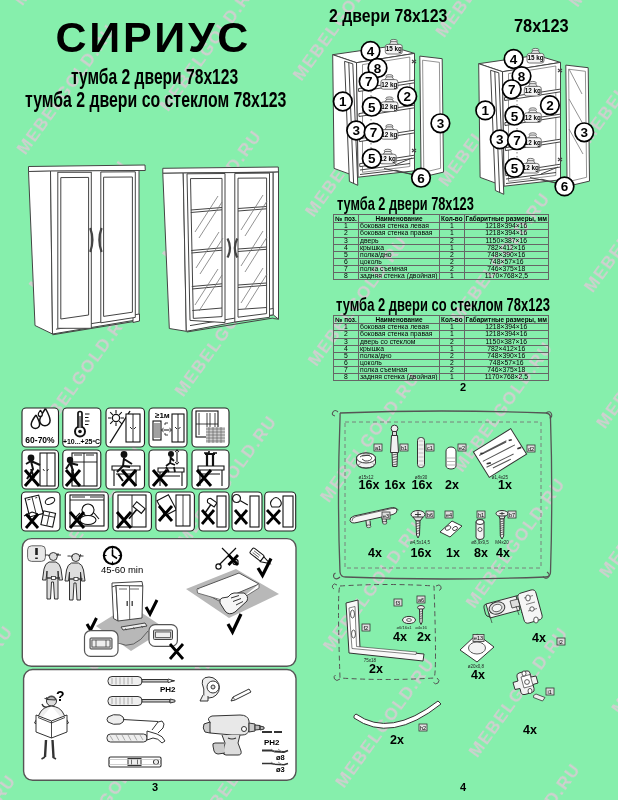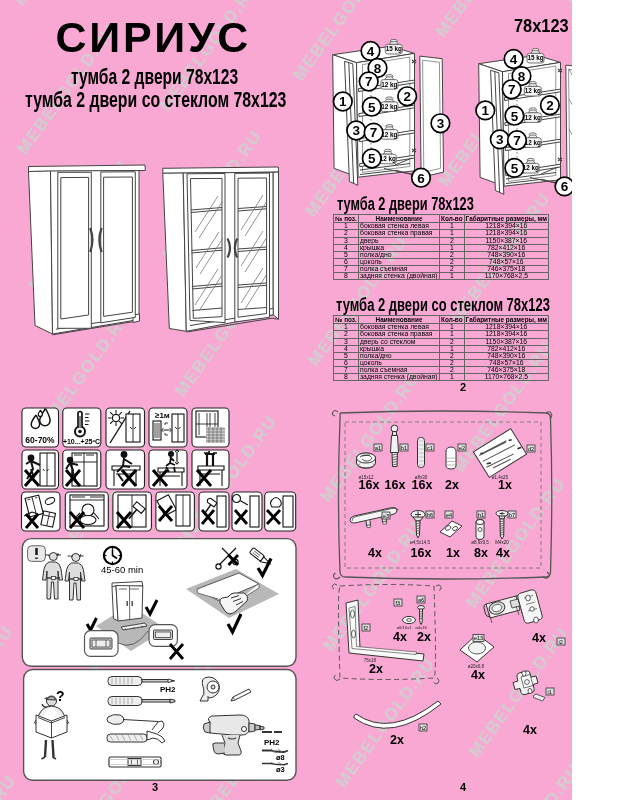--- a/index.html
+++ b/index.html
@@ -1,16 +1,16 @@
 <!DOCTYPE html>
 <html><head>
 <meta charset="utf-8">
 <style>
 html,body{margin:0;padding:0;background:#fff;}
-.page{position:relative;width:572px;height:800px;overflow:hidden;background:#f9a8d4;
+.page{position:relative;width:618px;height:800px;overflow:hidden;background:#86efac;
   font-family:"Liberation Sans",sans-serif;color:#000;}
 .abs{position:absolute;}
 .bold{font-weight:bold;}
 .ctr{text-align:center;}
 .cnd{display:inline-block;white-space:nowrap;transform-origin:0 50%;}
 svg{display:block;}
 table.parts{border-collapse:collapse;font-size:6.8px;line-height:6.1px;table-layout:fixed;}
 table.parts td,table.parts th{border:1px solid #666;padding:0 1px;white-space:nowrap;overflow:hidden;}
 table.parts td{height:5.6px;}
 table.parts th{font-weight:bold;text-align:center;height:7.4px;font-size:6.4px;}
@@ -86,20 +86,21 @@
 <polygon points="238,178.2 266.6,178 266.6,313.6 238,317.2" fill="#fff"></polygon>
 
 <path d="M238,208.5 L266.6,206.5 M238,211 L266.6,208.8 M238,249 L266.6,247 M238,251.5 L266.6,249.3 M238,285 L266.6,283 M238,287.5 L266.6,285.3 M238,309.5 L266.6,307.5"></path>
 
 <path d="M241,230 L263,195 M245,236 L267,201 M241,266 L263,231 M245,272 L267,237 M241,303 L263,268 M245,309 L267,274" stroke="#777" stroke-width="0.8"></path>
 
 <path d="M227.5,238.5 q5,9.5 0,19" stroke-width="2.2"></path>
 <path d="M237.3,238.5 q-5,9.5 0,19" stroke-width="2.2"></path>
 </svg>
 
+<div class="abs" style="left:328.7px;top:6px;"><span class="cnd bold" style="font-size:18px;transform:scaleX(0.88);transform-origin:0 0;">2 двери 78х123</span></div>
 
 
 <div class="abs" style="left:514px;top:16px;"><span class="cnd bold" style="font-size:18px;transform:scaleX(0.91);transform-origin:0 0;">78х123</span></div>
 
 <svg class="abs" style="left:309px;top:0" width="309" height="200" viewBox="309 0 309 200" fill="none" stroke="#444" stroke-width="1">
 <defs>
 <g id="weight">
 <ellipse cx="0" cy="-8.2" rx="3.6" ry="1.6" fill="#eee" stroke="#555" stroke-width="0.8"></ellipse>
 <path d="M-2.7,-7.5 L-4.5,-4.8 L4.5,-4.8 L2.7,-7.5 Z" fill="#f2f2f2" stroke="#555" stroke-width="0.8"></path>
 <rect x="-8.5" y="-4.8" width="17" height="9.6" rx="2.4" fill="#f4f4f4" stroke="#555" stroke-width="0.8"></rect>

